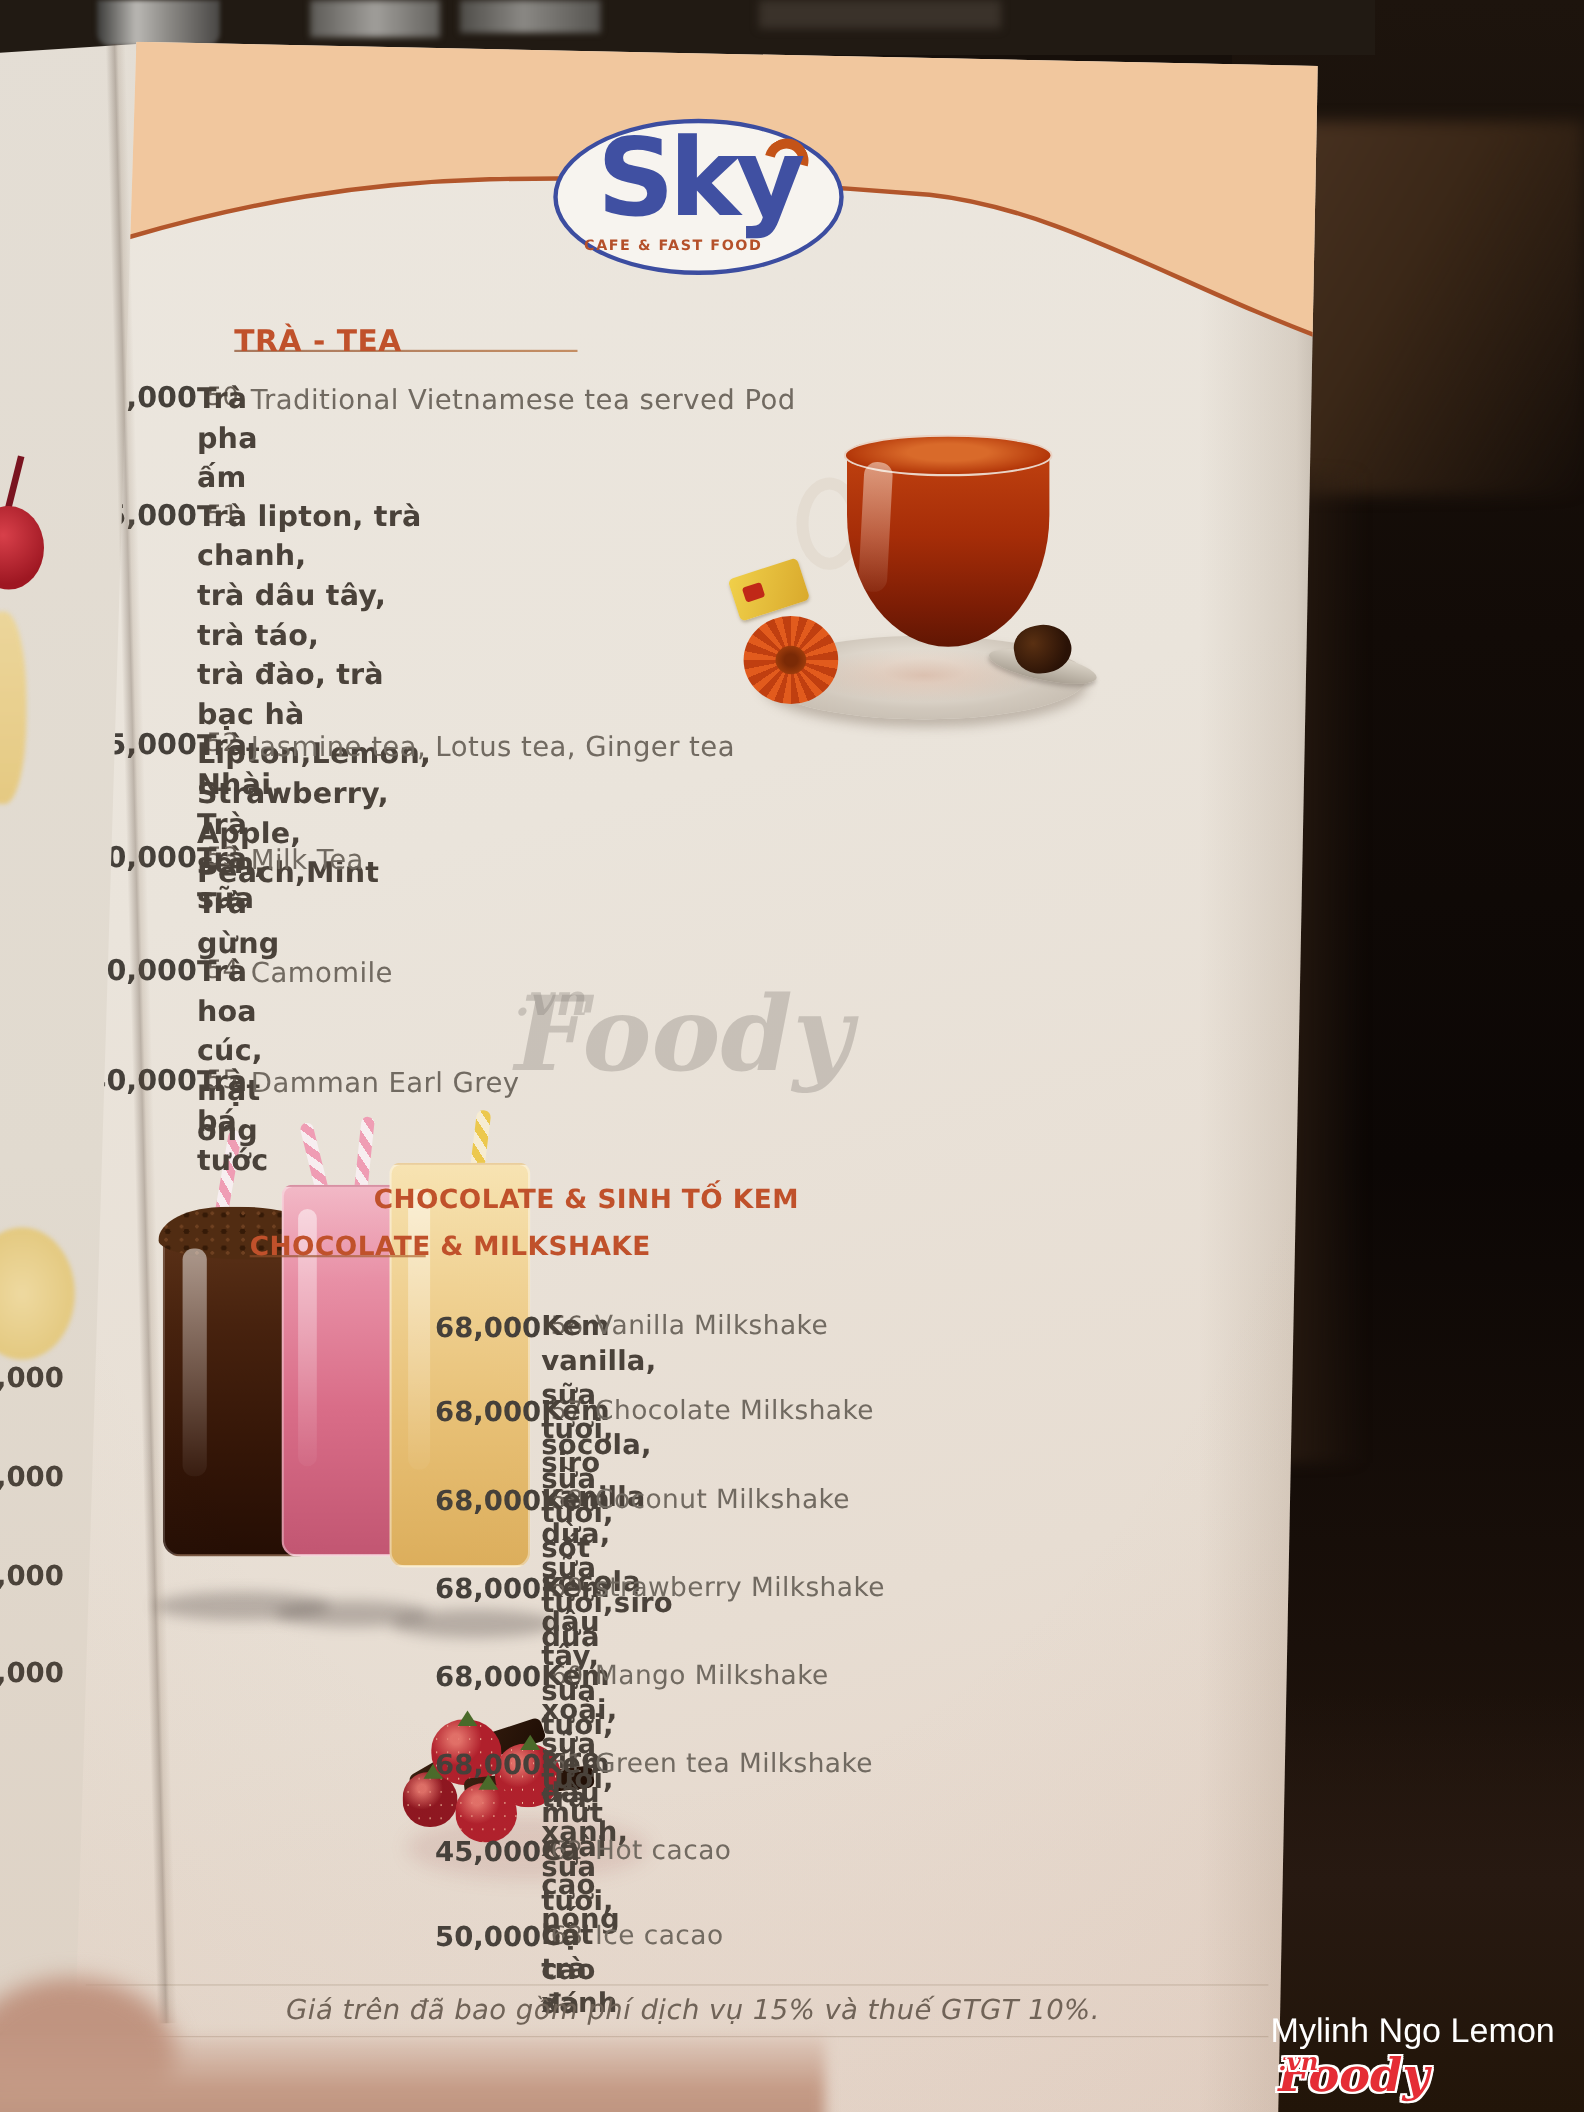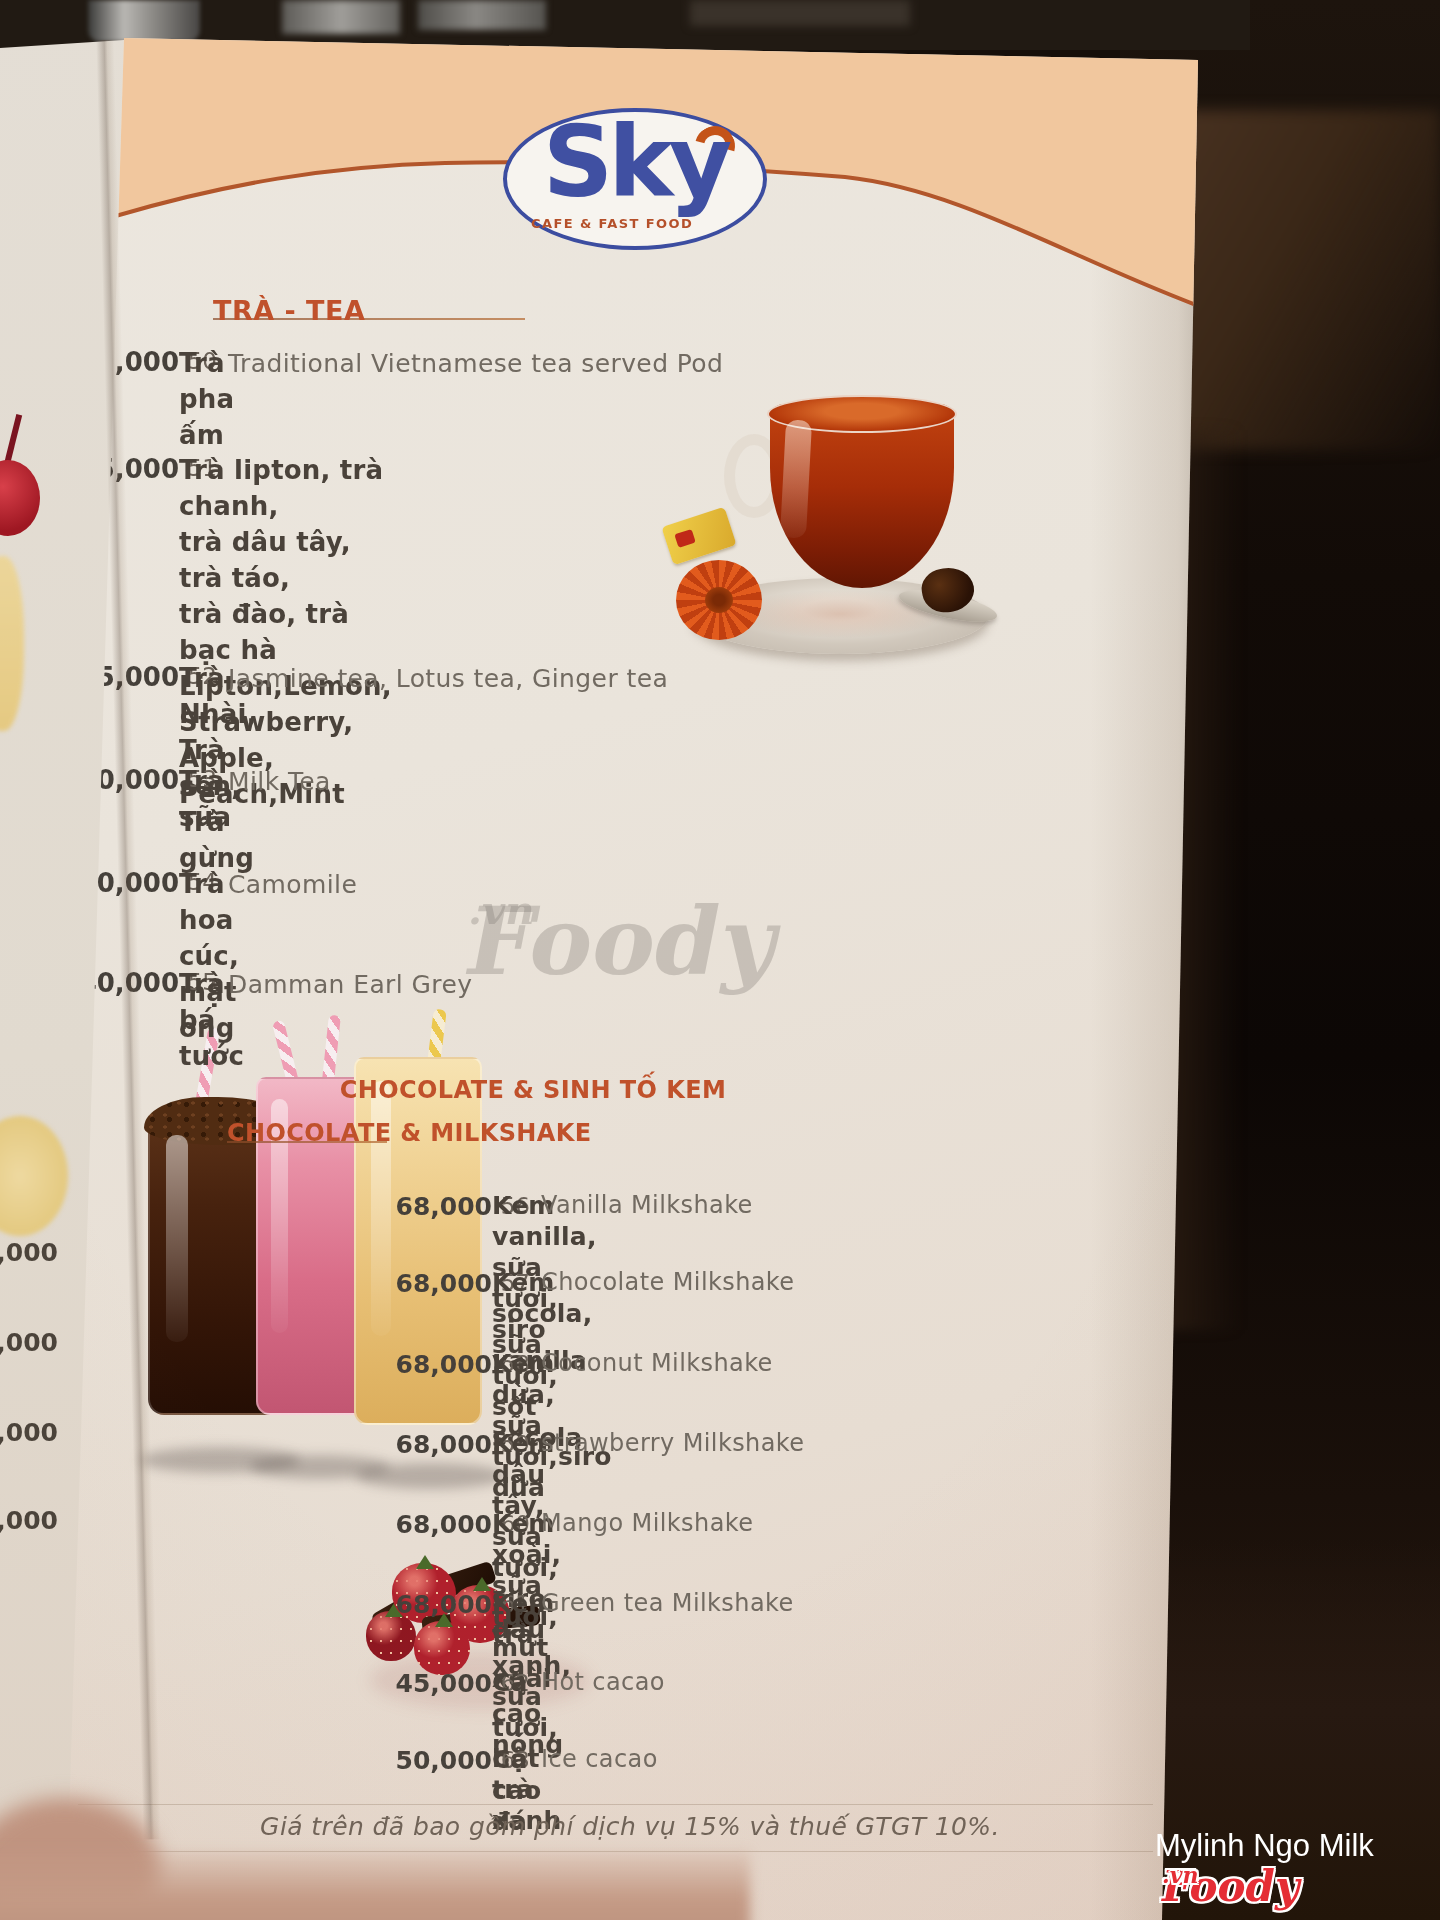--- a/index.html
+++ b/index.html
@@ -381,19 +381,19 @@
     <div class="f-note">Giá trên đã bao gồm phí dịch vụ 15% và thuế GTGT 10%.</div>
     <div class="f-rule" style="top:1851px"></div>
 
     <div class="tint"></div>
   </div>
 
   <div class="crease"></div>
   <div class="pink-lobe"></div>
   <div class="pink-blur"></div>
 
-  <div class="credit">Mylinh Ngo Milk</div>
+  <div class="credit">Mylinh Ngo Lemon</div>
   <div class="foody-logo">
     <span class="big">Foody</span>
       <span class="small">.vn</span>
   </div>
 
 </div>
 
 </body></html>

